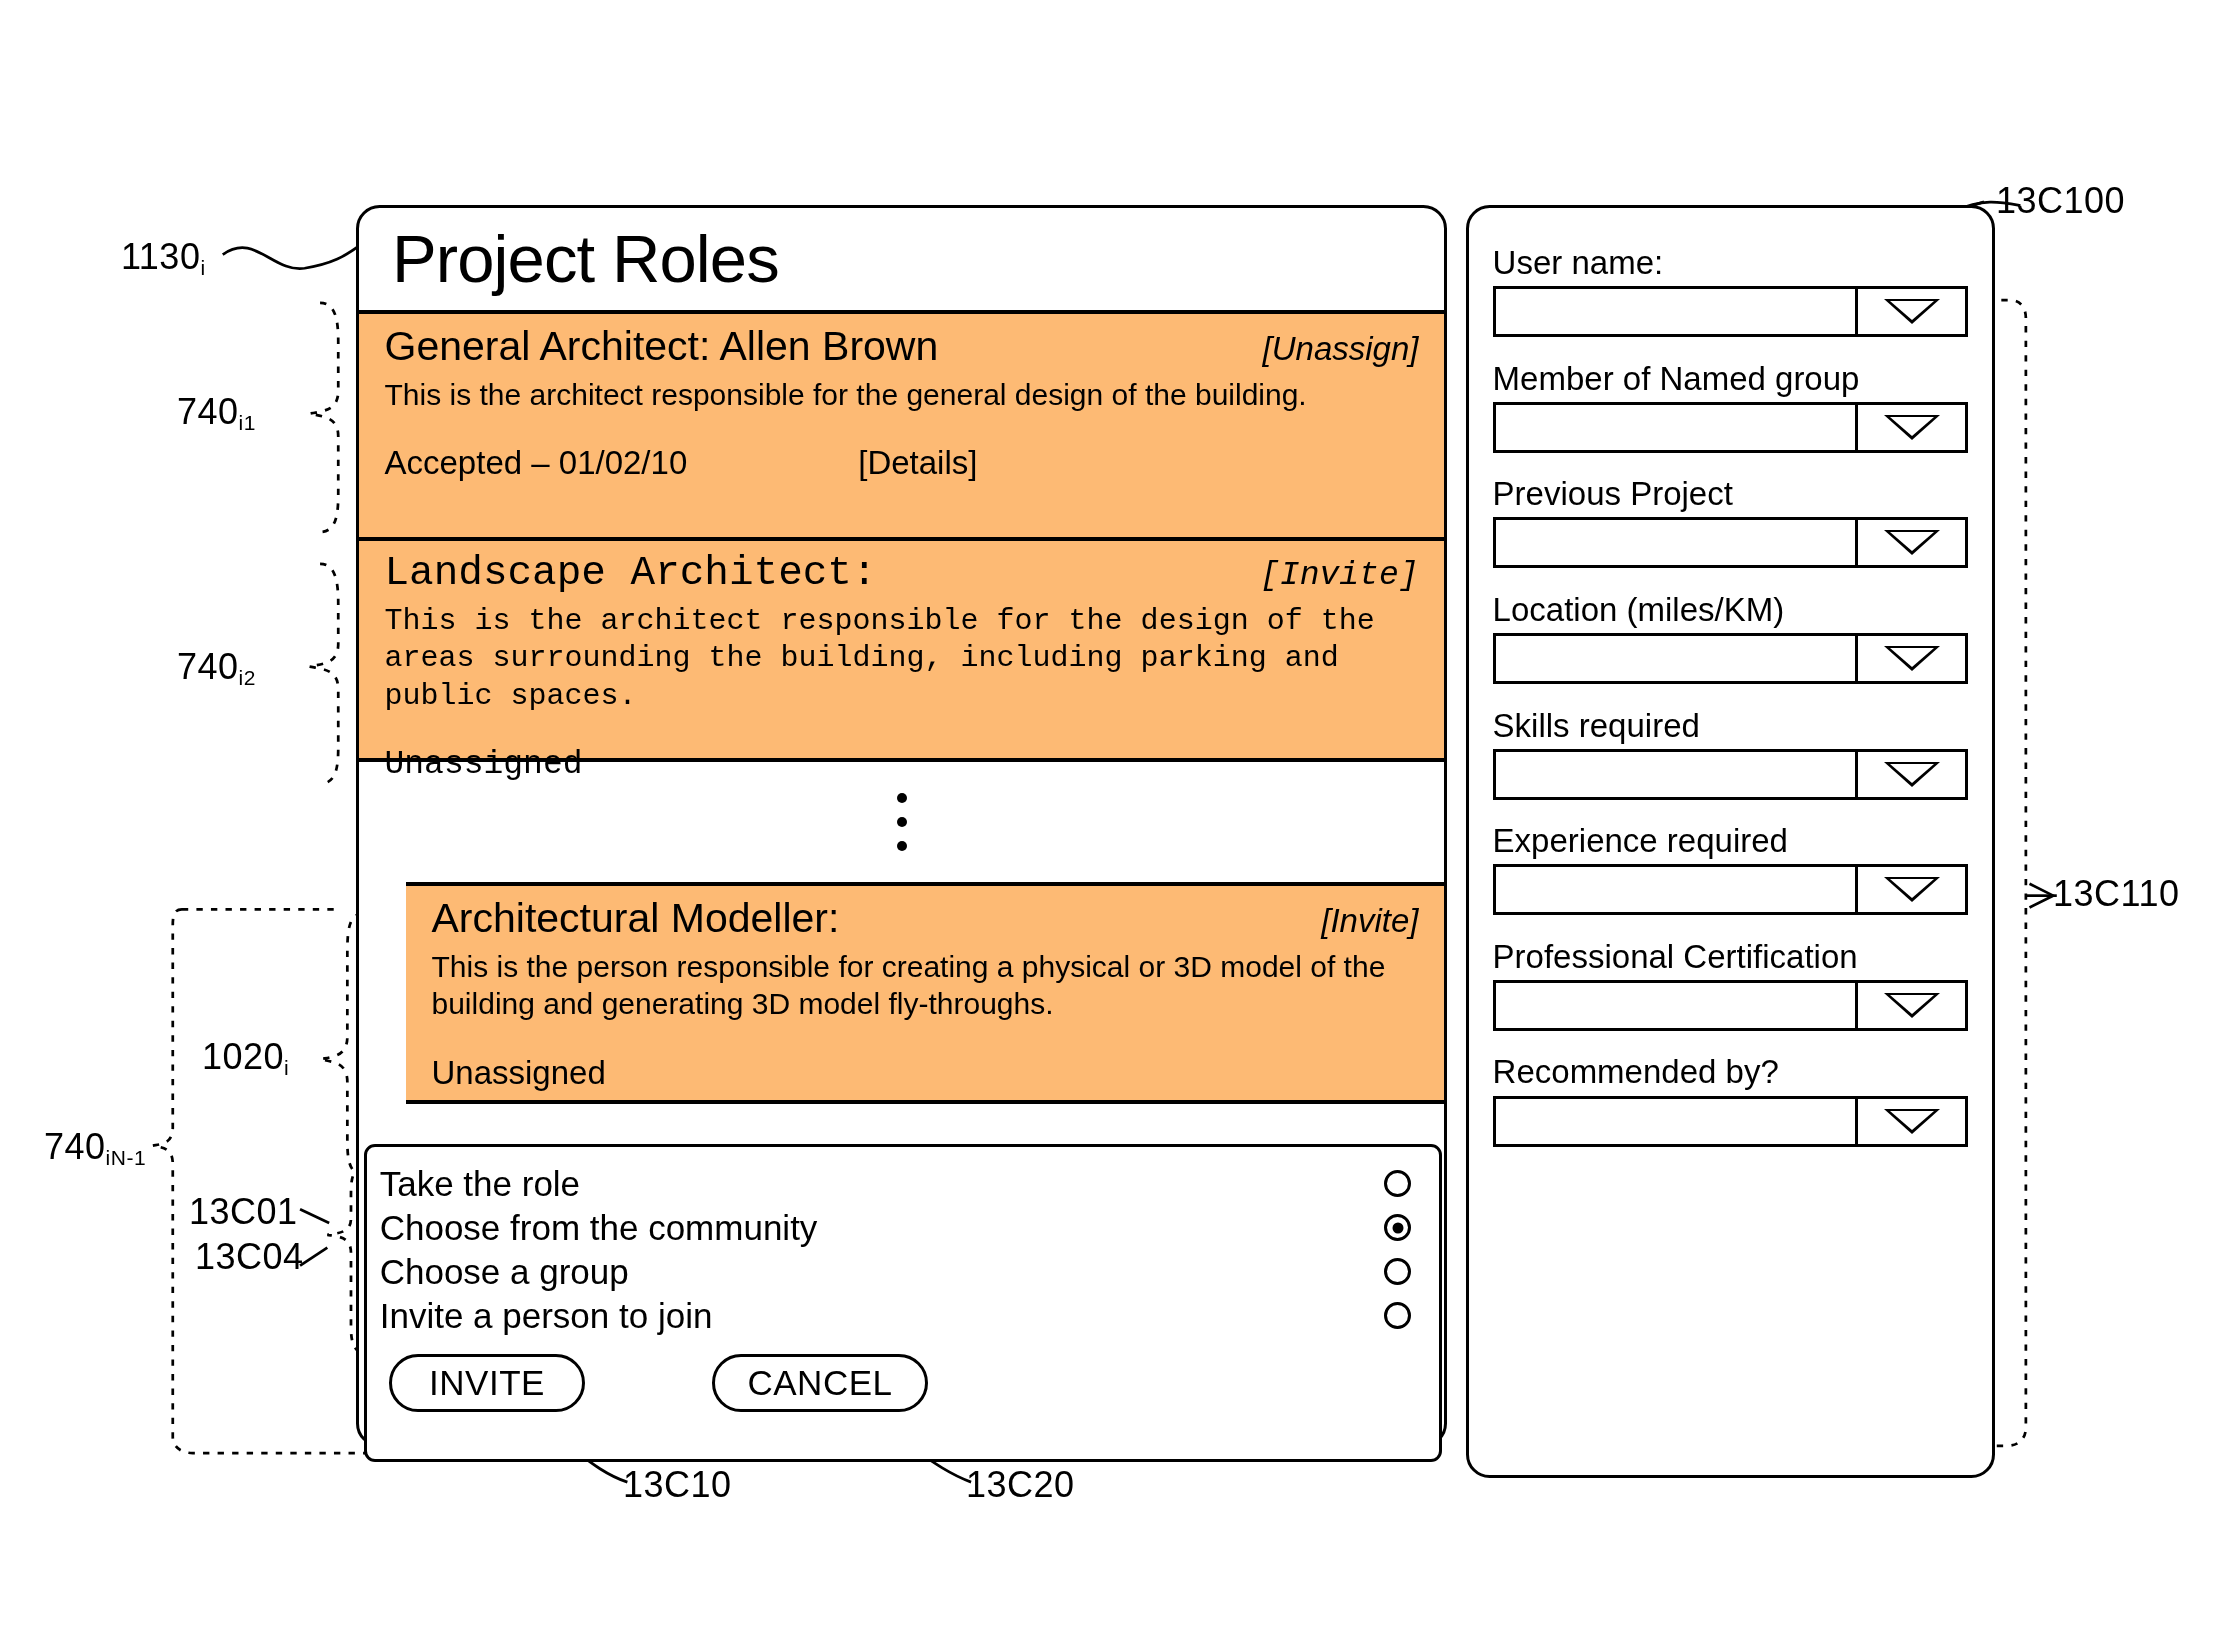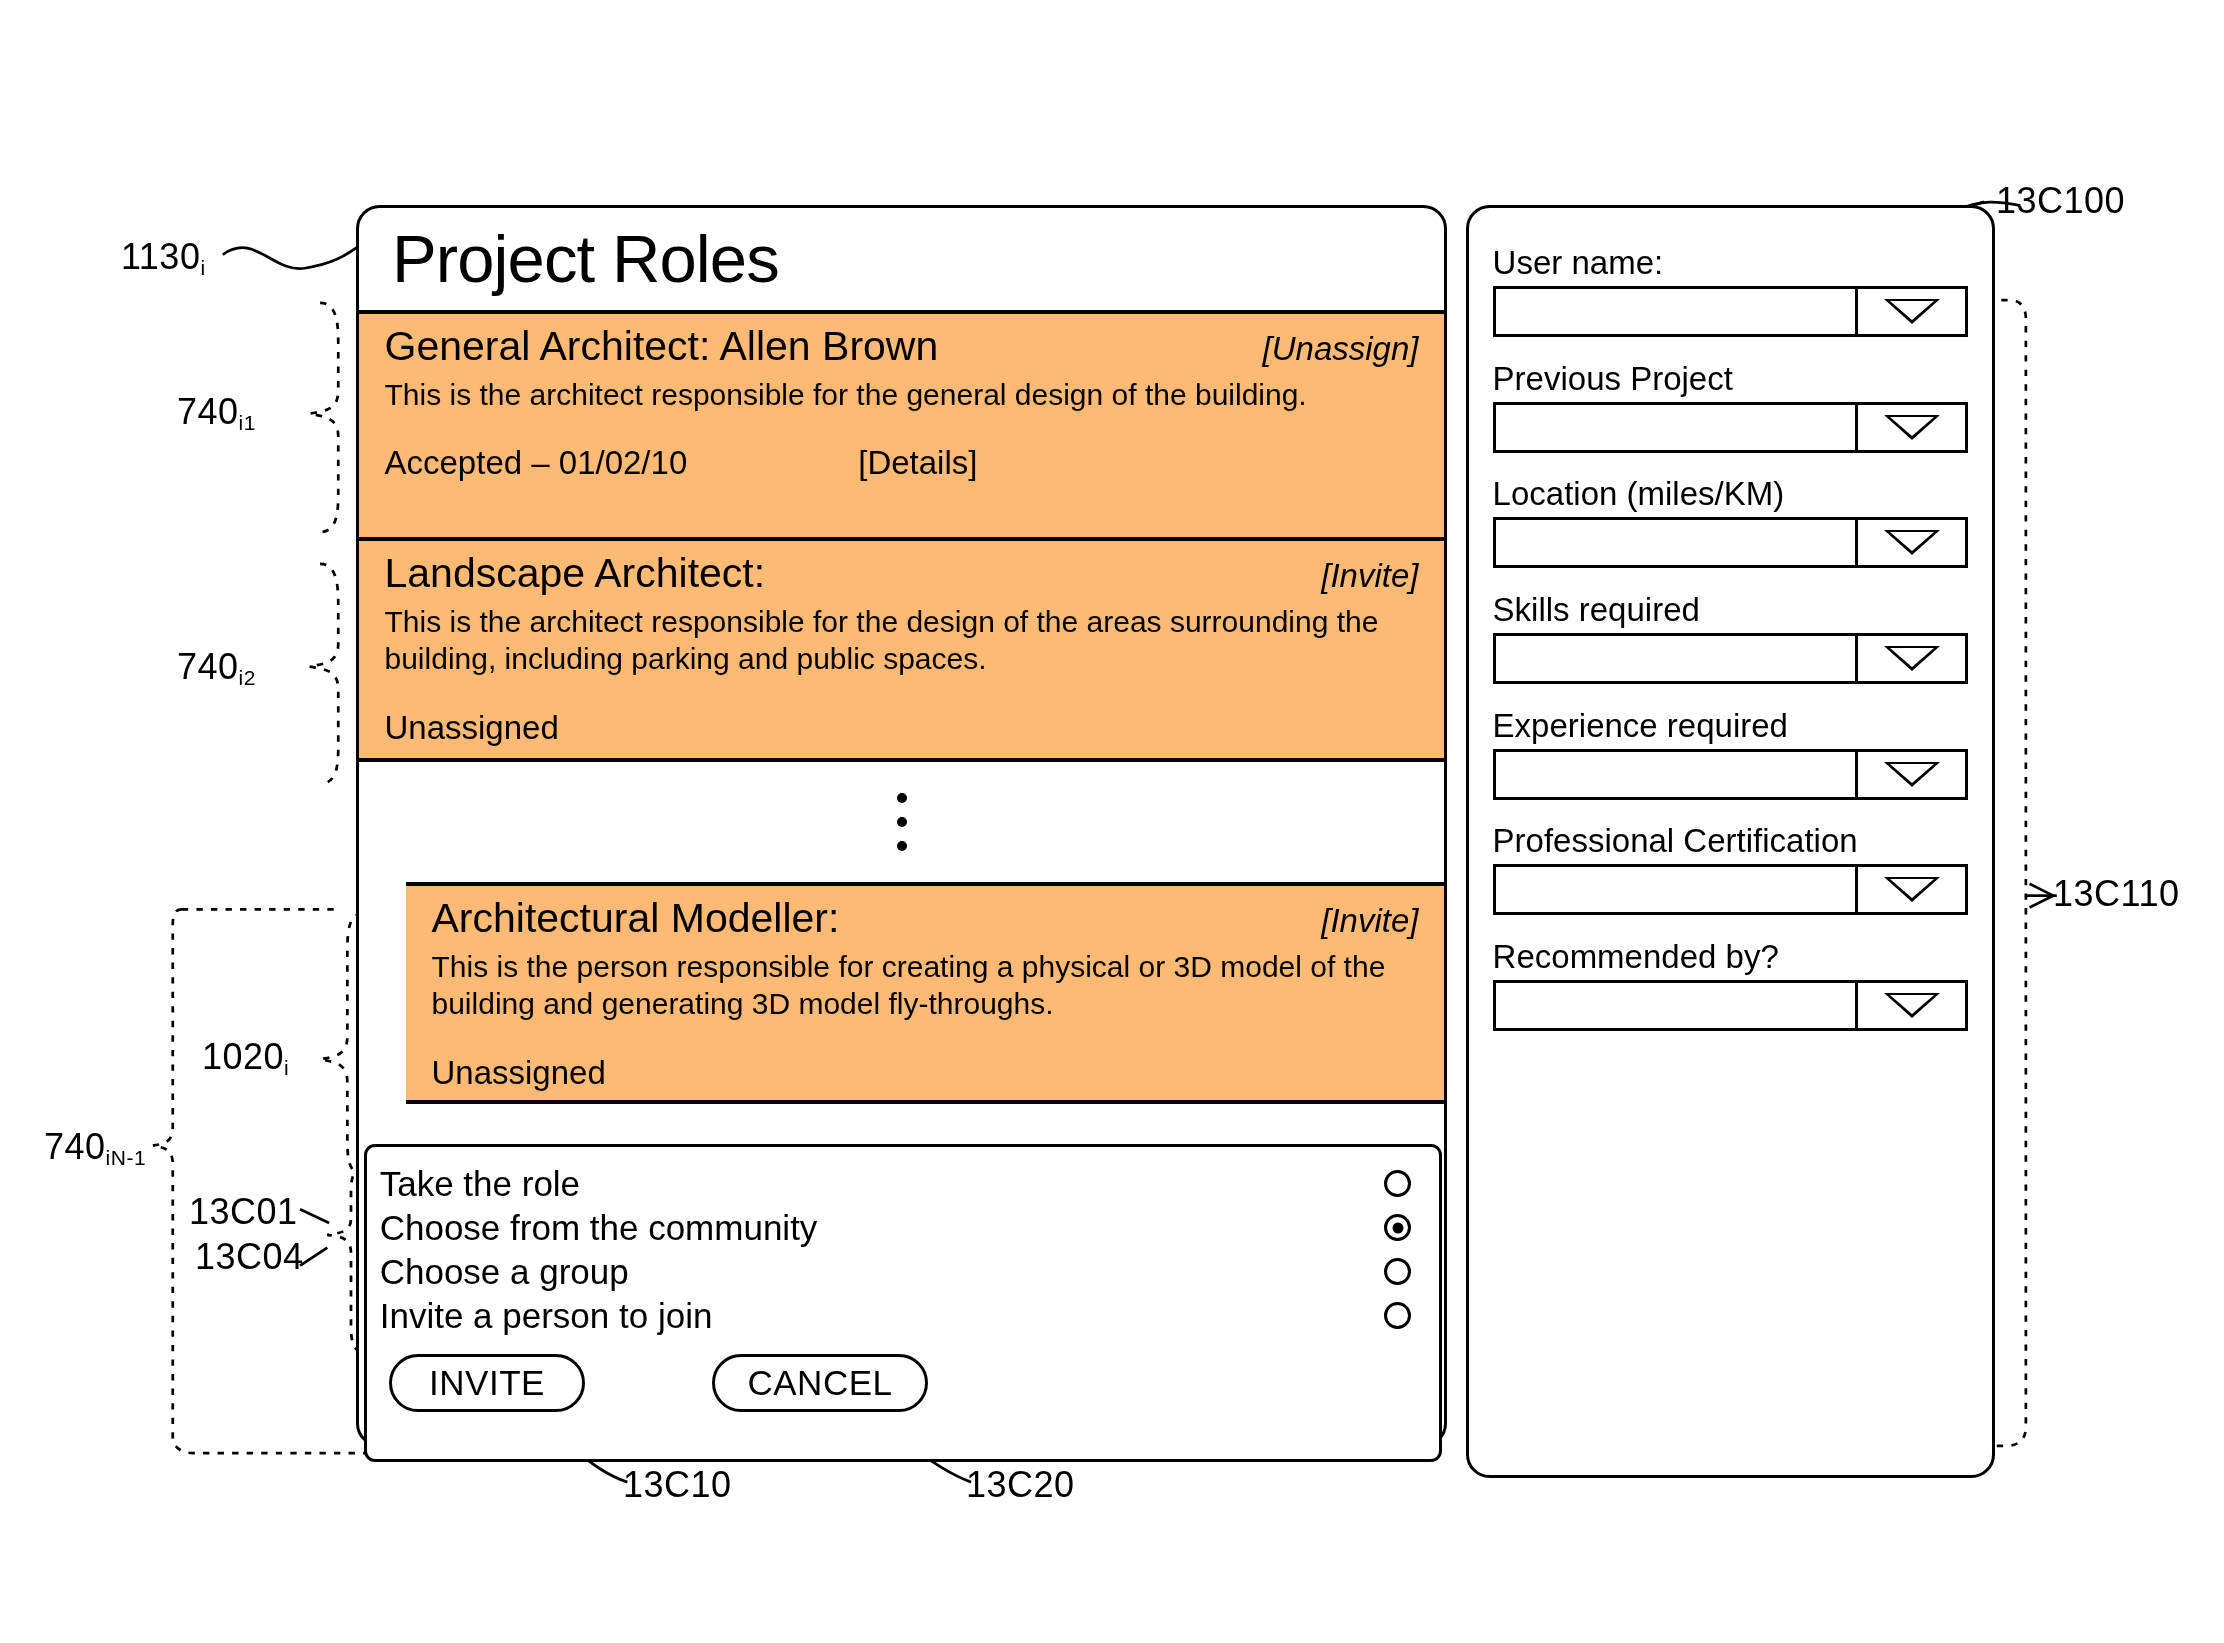--- a/index.html
+++ b/index.html
@@ -178,21 +178,21 @@
           <div class="role-title">General Architect: Allen Brown</div>
           <div class="role-action">[Unassign]</div>
         </div>
         <div class="role-desc">This is the architect responsible for the general design of the building.</div>
         <div class="role-status-row">
           <div class="role-status">Accepted – 01/02/10</div>
           <div class="role-details">[Details]</div>
         </div>
       </div>
 
-      <div class="role" style="height:221px;">
+      <div class="role" style="height:221px;font-family:Liberation Mono, monospace;">
         <div class="role-head">
           <div class="role-title">Landscape Architect:</div>
           <div class="role-action">[Invite]</div>
         </div>
         <div class="role-desc">This is the architect responsible for the design of the areas surrounding the building, including parking and public spaces.</div>
         <div class="role-status-row">
           <div class="role-status">Unassigned</div>
         </div>
       </div>
 
@@ -254,20 +254,29 @@
     <div class="field">
       <div class="field-label">User name:</div>
       <div class="combo">
         <div class="txt"></div>
         <div class="drop">
             <span class="caret"></span>
           </div>
       </div>
     </div>
 
+    <div class="field">
+      <div class="field-label">Member of Named group</div>
+      <div class="combo">
+        <div class="txt"></div>
+        <div class="drop">
+            <span class="caret"></span>
+          </div>
+      </div>
+    </div>
 
     <div class="field">
       <div class="field-label">Previous Project</div>
       <div class="combo">
         <div class="txt"></div>
         <div class="drop">
             <span class="caret"></span>
           </div>
       </div>
     </div>

